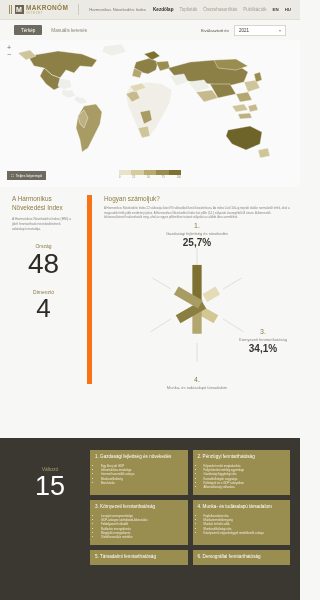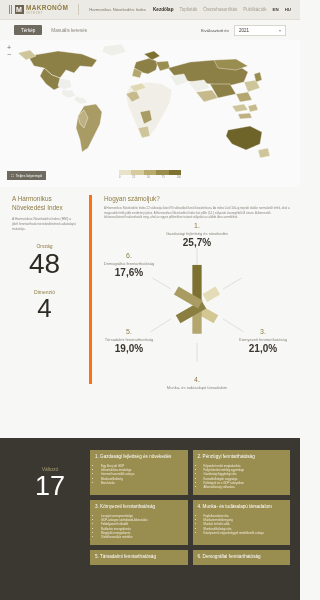--- a/index.html
+++ b/index.html
@@ -69,21 +69,21 @@
     padding:2.5px 4px; display:flex; align-items:center; gap:2px;
   }
   .legend { position:absolute; left:50%; transform:translateX(-50%); bottom:8px; }
   .legend-bar { display:flex; height:5px; width:62px; }
   .legend-bar i { flex:1; display:block; }
   .legend-ticks { display:flex; justify-content:space-between; margin-top:1px; width:62px; }
   .legend-ticks span { font-size:2.6px; color:#8d887d; }
 
   
   .info-strip { display:flex; background:#f7f7f6; padding:8px 0 6px; }
-  .info-left { width:92px; padding:0 12px; border-right:3px solid #f97316; }
+  .info-left { width:92px; padding:0 12px; border-right:5px solid #f97316; }
   .hni-title { font-size:6.4px; color:#8e7c44; line-height:1.35; font-weight:normal; }
   .hni-desc { font-size:3.3px; color:#8b8督; color:#8b867b; line-height:1.5; margin-top:5px; }
   .stat-label { font-size:5px; color:#8e7c44; text-align:center; margin-top:11px; }
   .stat-value { font-size:28px; color:#2e2b24; text-align:center; line-height:1.05; font-weight:normal; }
   .stat-value.small { font-size:26px; }
 
   .info-right { flex:1; padding:0 10px 0 12px; }
   .how-title { font-size:6.4px; color:#8e7c44; font-weight:normal; }
   .how-desc { font-size:2.9px; color:#8b867b; line-height:1.6; margin-top:4px; }
 
@@ -271,47 +271,37 @@
       <div class="rlabel" style="left:50%;top:-2px;transform:translateX(-50%);width:150px;">
         <div class="rnum">1.</div>
         <div class="rname">Gazdasági fejlettség és növekedés</div>
         <div class="rpct">25,7%</div>
       </div>
 
 
       <div class="rlabel" style="right:-4px;top:104px;width:62px;">
         <div class="rnum">3.</div>
         <div class="rname">Környezeti fenntarthatóság</div>
-        <div class="rpct">21,0%</div>
+        <div class="rpct">34,1%</div>
       </div>
 
       <div class="rlabel" style="left:50%;bottom:-6px;transform:translateX(-50%);width:120px;">
         <div class="rnum">4.</div>
         <div class="rname">Munka- és tudásalapú társadalom</div>
       </div>
 
-      <div class="rlabel" style="left:-6px;top:104px;width:62px;">
-        <div class="rnum">5.</div>
-        <div class="rname">Társadalmi fenntarthatóság</div>
-        <div class="rpct">19,0%</div>
-      </div>
-
-      <div class="rlabel" style="left:-6px;top:28px;width:62px;">
-        <div class="rnum">6.</div>
-        <div class="rname">Demográfiai fenntarthatóság</div>
-        <div class="rpct">17,6%</div>
-      </div>
+
     </div>
   </div>
 </div>
 
 <div class="footer">
   <div class="footer-left">
     <div class="var-label">Változó</div>
-    <div class="var-value">17</div>
+    <div class="var-value">15</div>
   </div>
   <div class="cards">
     <div class="card">
       <div class="card-title">1. Gazdasági fejlettség és növekedés</div>
       <ul>
         <li>Egy főre jutó GDP</li>
         <li>Infrastruktúra minősége</li>
         <li>Internet használók aránya</li>
         <li>Munkanélküliség</li>
         <li>Beruházás</li>

